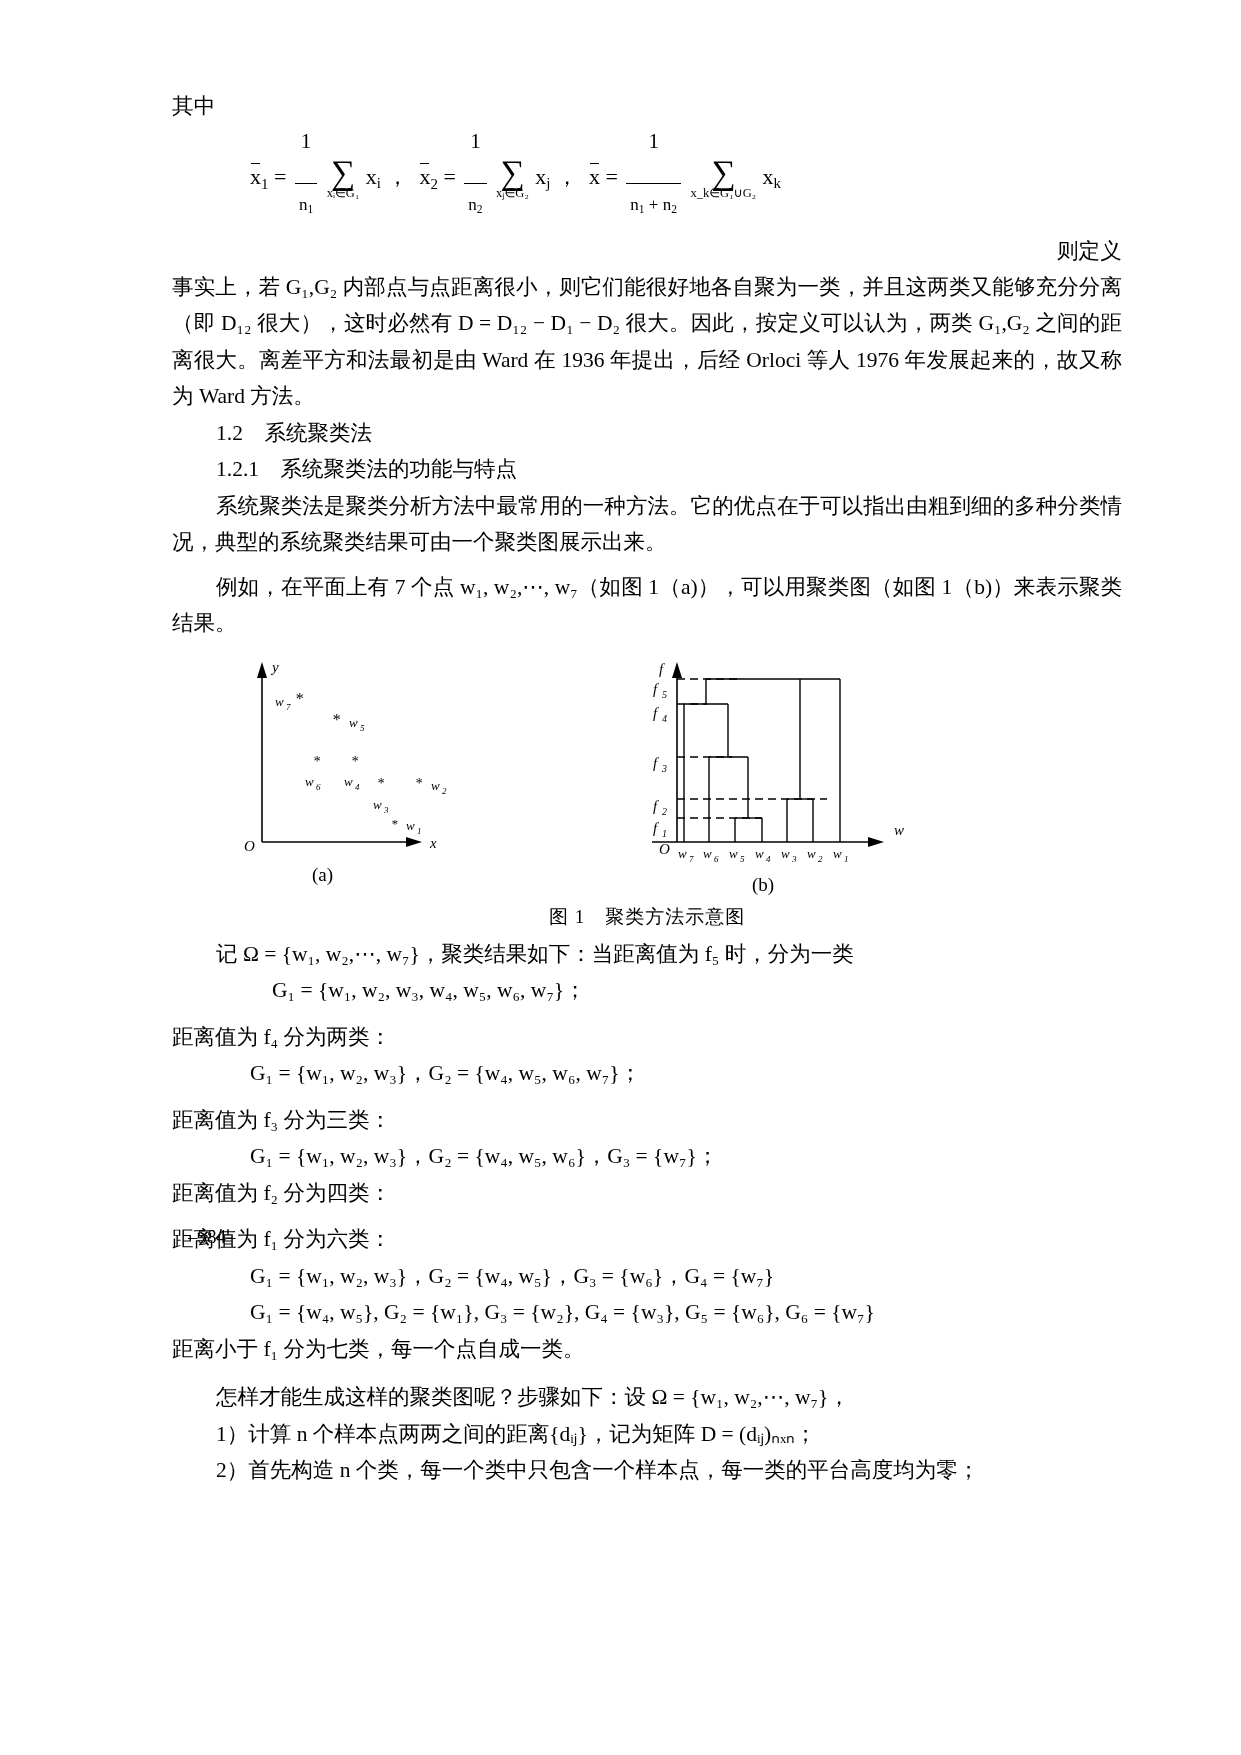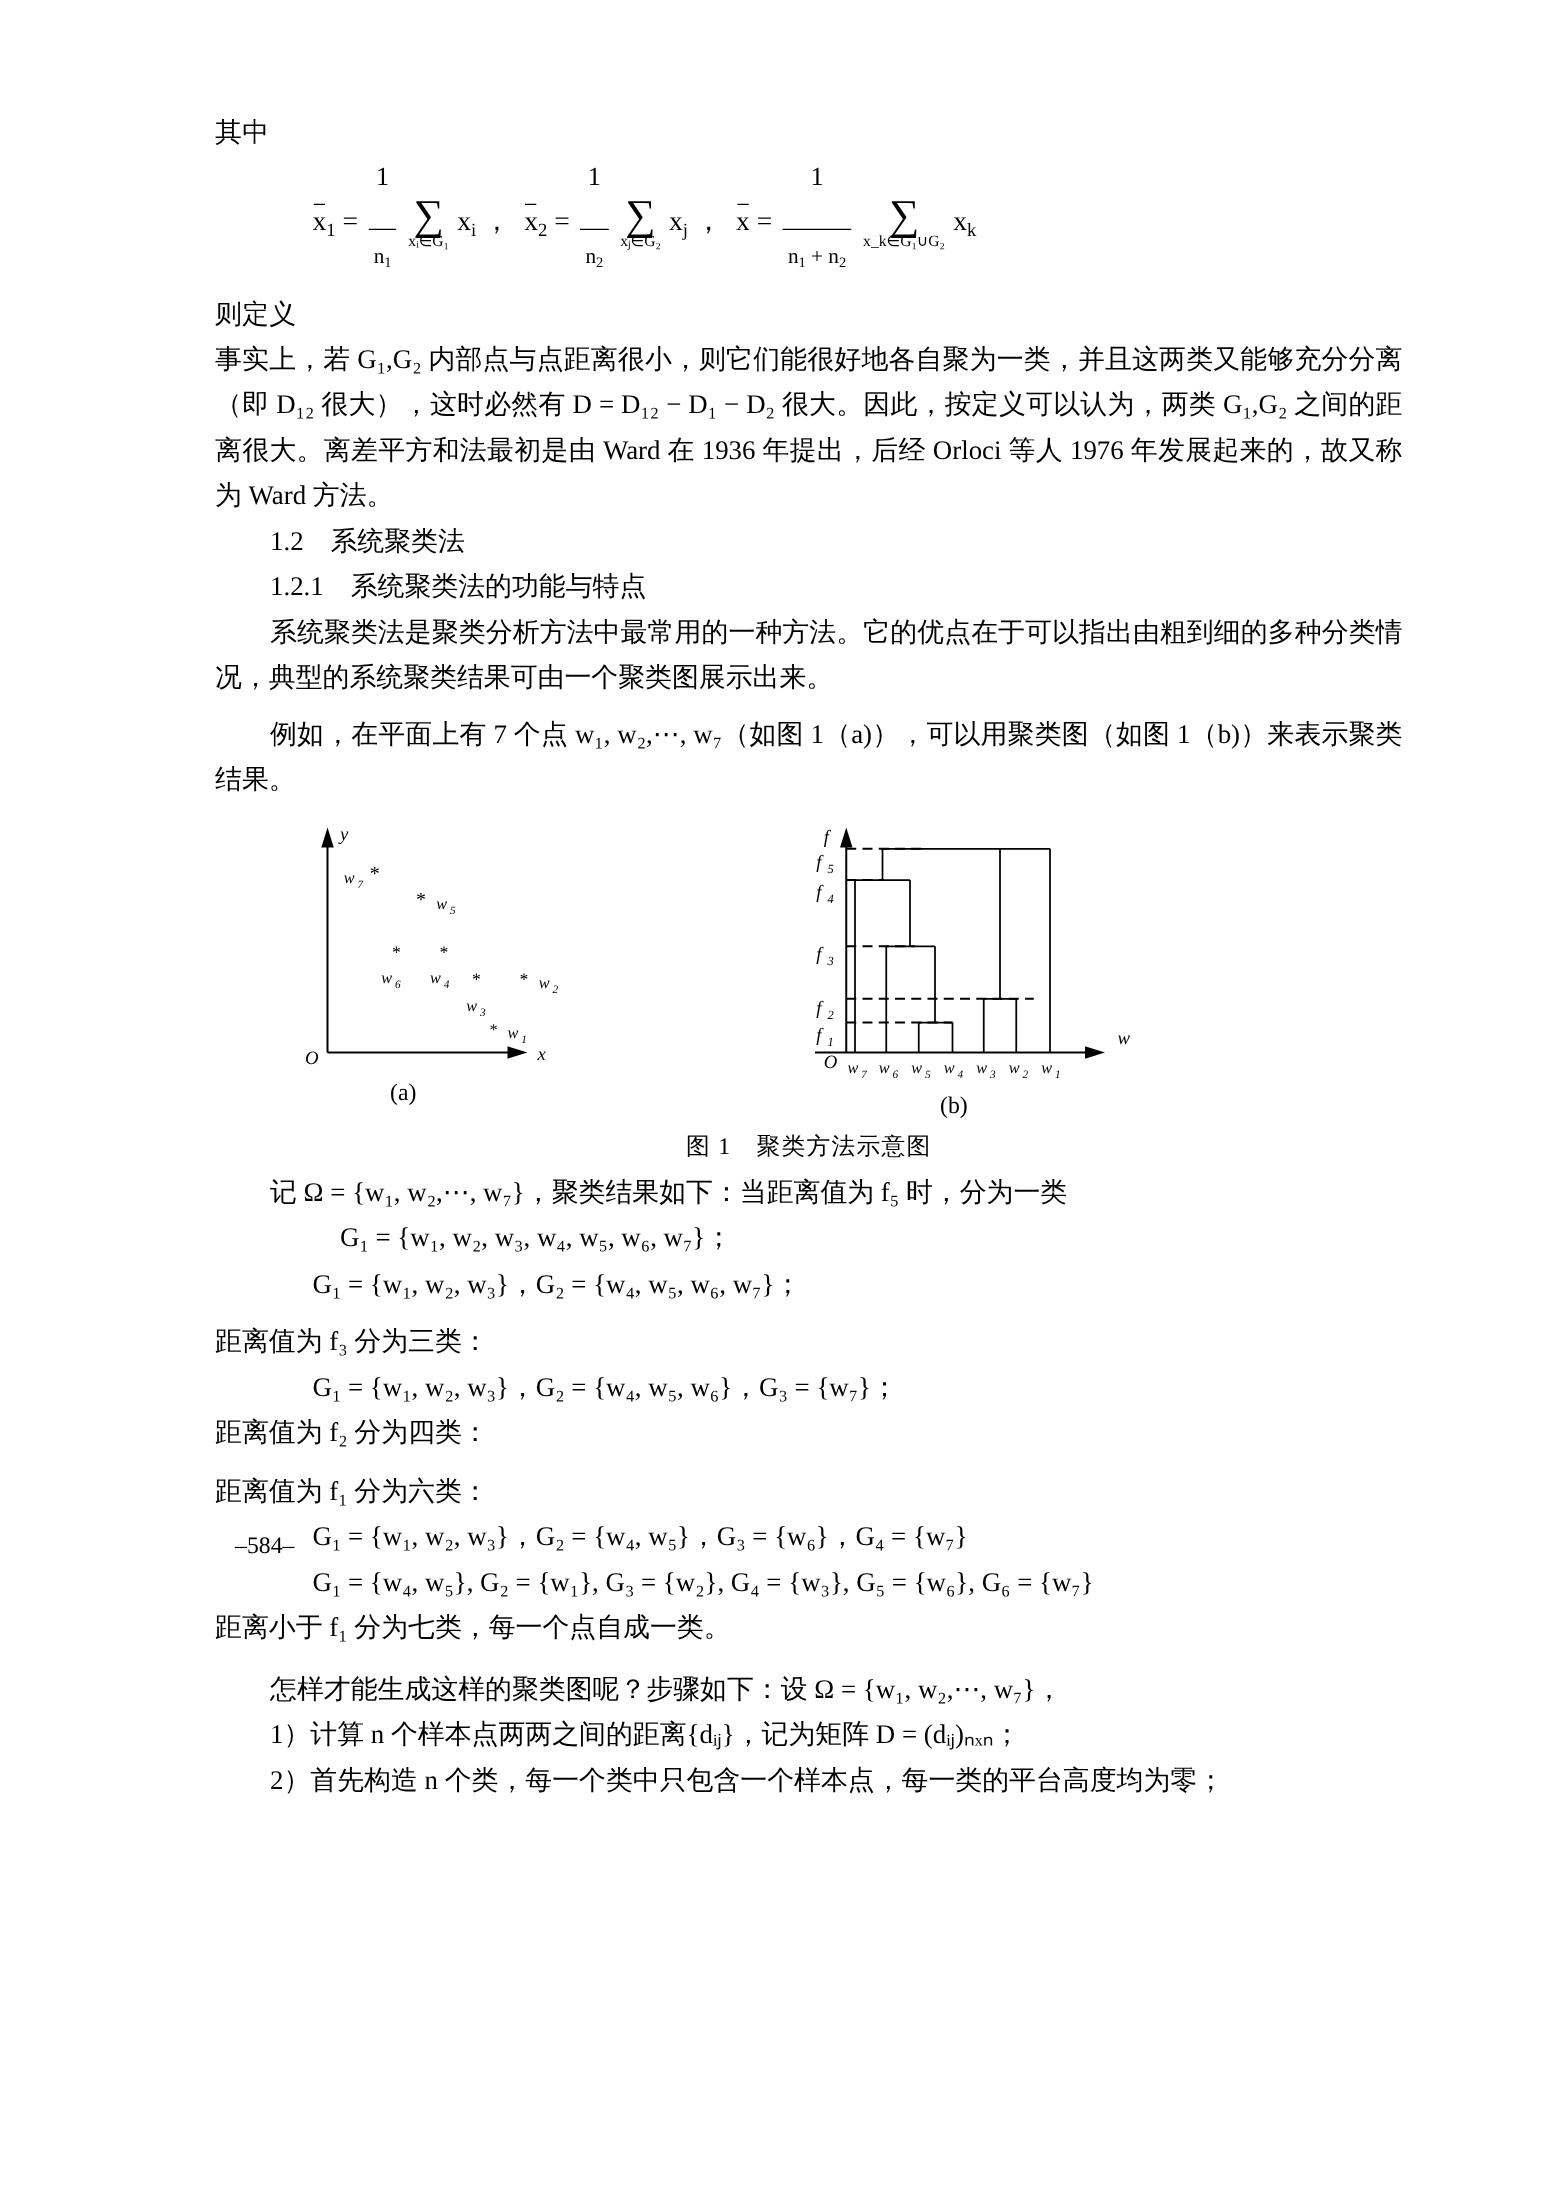--- a/index.html
+++ b/index.html
@@ -135,21 +135,21 @@
       <span class="nu">1</span>
       <span class="de">n<sub>1</sub> + n<sub>2</sub></span>
     </span>
     <span class="sumop">
       <span class="sig">∑</span>
       <span class="lim">x_k∈G₁∪G₂</span>
     </span>
     <span>x<sub>k</sub></span>
   </div>
 
-  <div class="line" style="margin-top:4px;">则定义</div>
+  <div class="line" style="margin-top:4px;text-align:right;">则定义</div>
 
 
   <div class="para">事实上，若 G₁,G₂ 内部点与点距离很小，则它们能很好地各自聚为一类，并且这两类又能够充分分离（即 D₁₂ 很大），这时必然有 D = D₁₂ − D₁ − D₂ 很大。因此，按定义可以认为，两类 G₁,G₂ 之间的距离很大。离差平方和法最初是由 Ward 在 1936 年提出，后经 Orloci 等人 1976 年发展起来的，故又称为 Ward 方法。</div>
 
   <div class="para indent2">1.2　系统聚类法</div>
   <div class="para indent2">1.2.1　系统聚类法的功能与特点</div>
 
   <div class="para indent2">系统聚类法是聚类分析方法中最常用的一种方法。它的优点在于可以指出由粗到细的多种分类情况，典型的系统聚类结果可由一个聚类图展示出来。</div>
   <div class="para indent2" style="margin-top:8px;">例如，在平面上有 7 个点 w₁, w₂,⋯, w₇（如图 1（a)），可以用聚类图（如图 1（b)）来表示聚类结果。</div>
 
@@ -289,20 +289,21 @@
 
     <div class="subcap" style="left:140px; top:212px;">(a)</div>
     <div class="subcap" style="left:580px; top:222px;">(b)</div>
   </div>
 
   <div class="figcap" style="margin-top:22px;">图 1　聚类方法示意图</div>
 
   <div class="para indent2" style="margin-top:6px;">记 Ω = {w₁, w₂,⋯, w₇}，聚类结果如下：当距离值为 f₅ 时，分为一类</div>
   <div class="para ml-big">G₁ = {w₁, w₂, w₃, w₄, w₅, w₆, w₇}；</div>
 
+  <div class="para" style="margin-top:10px;">距离值为 f₄ 分为两类：</div>
   <div class="para ml-mid">G₁ = {w₁, w₂, w₃}，G₂ = {w₄, w₅, w₆, w₇}；</div>
 
   <div class="para" style="margin-top:10px;">距离值为 f₃ 分为三类：</div>
   <div class="para ml-mid">G₁ = {w₁, w₂, w₃}，G₂ = {w₄, w₅, w₆}，G₃ = {w₇}；</div>
 
   <div class="para" style="">距离值为 f₂ 分为四类：</div>
   <div class="para" style="margin-top:10px;">距离值为 f₁ 分为六类：</div>
 
   <div class="para ml-mid">G₁ = {w₁, w₂, w₃}，G₂ = {w₄, w₅}，G₃ = {w₆}，G₄ = {w₇}</div>
   <div class="para ml-mid">G₁ = {w₄, w₅}, G₂ = {w₁}, G₃ = {w₂}, G₄ = {w₃}, G₅ = {w₆}, G₆ = {w₇}</div>

